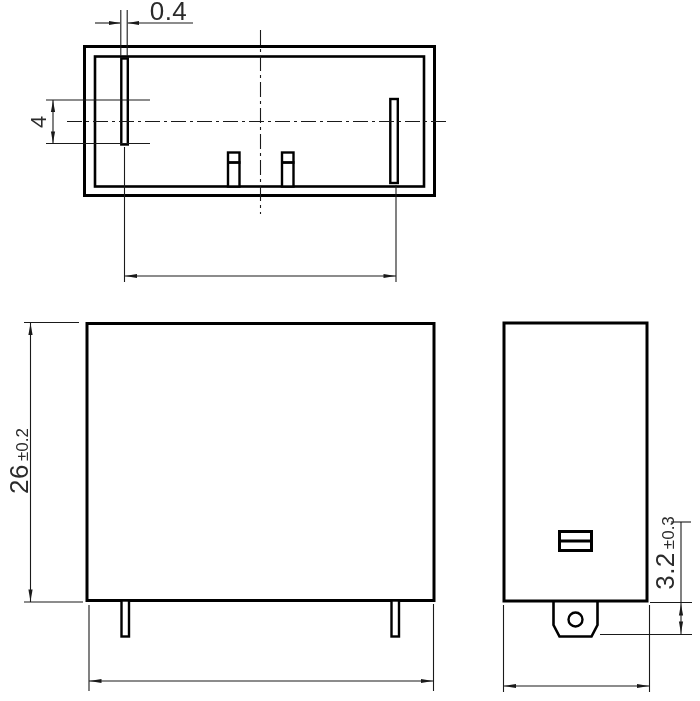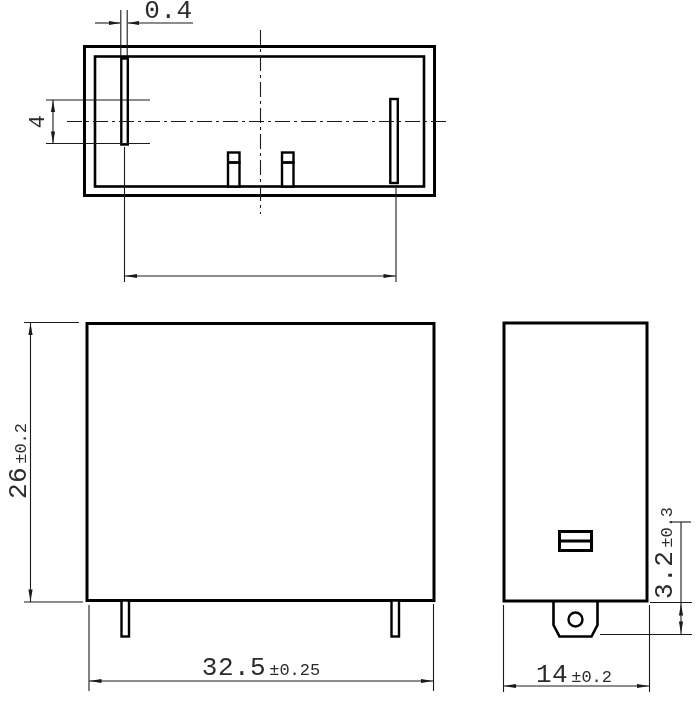--- a/index.html
+++ b/index.html
@@ -1,21 +1,21 @@
 <!DOCTYPE html>
 <html><head>
 <meta charset="utf-8">
 <style>
   html,body{margin:0;padding:0;background:#ffffff;}
   .canvas{
     position:relative;
     width:700px;height:701px;
     background:#ffffff;
     overflow:hidden;
-    font-family:Liberation Mono, monospace;
+    font-family:Liberation Sans, sans-serif;
   }
   svg{position:absolute;left:0;top:0;}
   .outline{fill:none;stroke:#000;stroke-width:3;}
   .outline2{fill:none;stroke:#000;stroke-width:2.6;}
   .slot{fill:#fff;stroke:#000;stroke-width:2.4;}
   .thick{stroke:#000;stroke-width:2.8;}
   .dim{stroke:#1a1a1a;stroke-width:1.1;fill:none;}
   .cl{stroke:#1a1a1a;stroke-width:1.1;fill:none;stroke-dasharray:15 4 3 4;}
   .arrow{fill:#1a1a1a;stroke:none;}
   .dim-label{
@@ -141,28 +141,20 @@
     <span>4</span>
       <span class="tol"></span>
   </div>
 
 
   <div class="dim-label rot" style="left:-61px;top:447px;width:160px;">
     <span>26</span>
       <span class="tol">±0.2</span>
   </div>
 
-  <div class="dim-label" style="left:161px;top:654px;width:200px;">
-    <span>32.5</span>
-      <span class="tol">±0.25</span>
-  </div>
 
   <div class="dim-label rot" style="left:585px;top:539px;width:160px;">
     <span>3.2</span>
       <span class="tol">±0.3</span>
   </div>
 
-  <div class="dim-label" style="left:474px;top:661px;width:200px;">
-    <span>14</span>
-      <span class="tol">±0.2</span>
-  </div>
 
 </div>
 
 </body></html>

